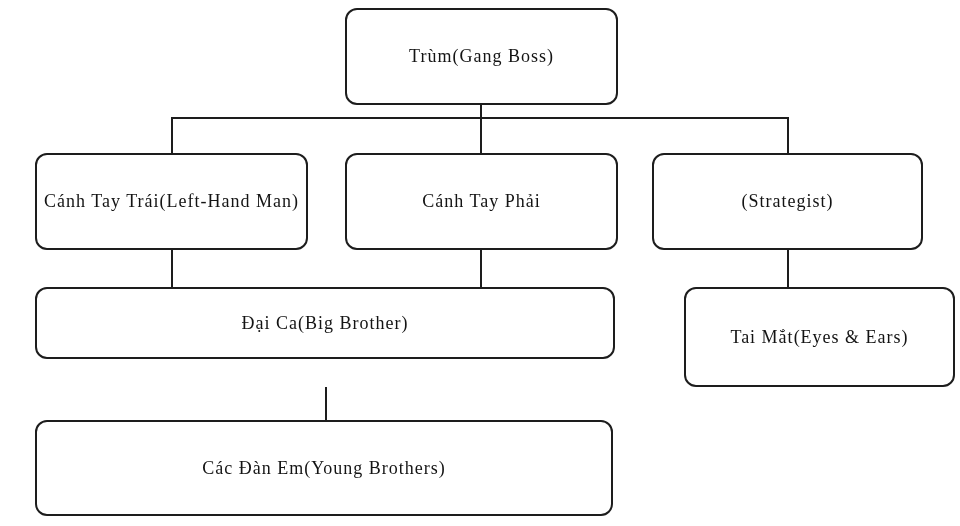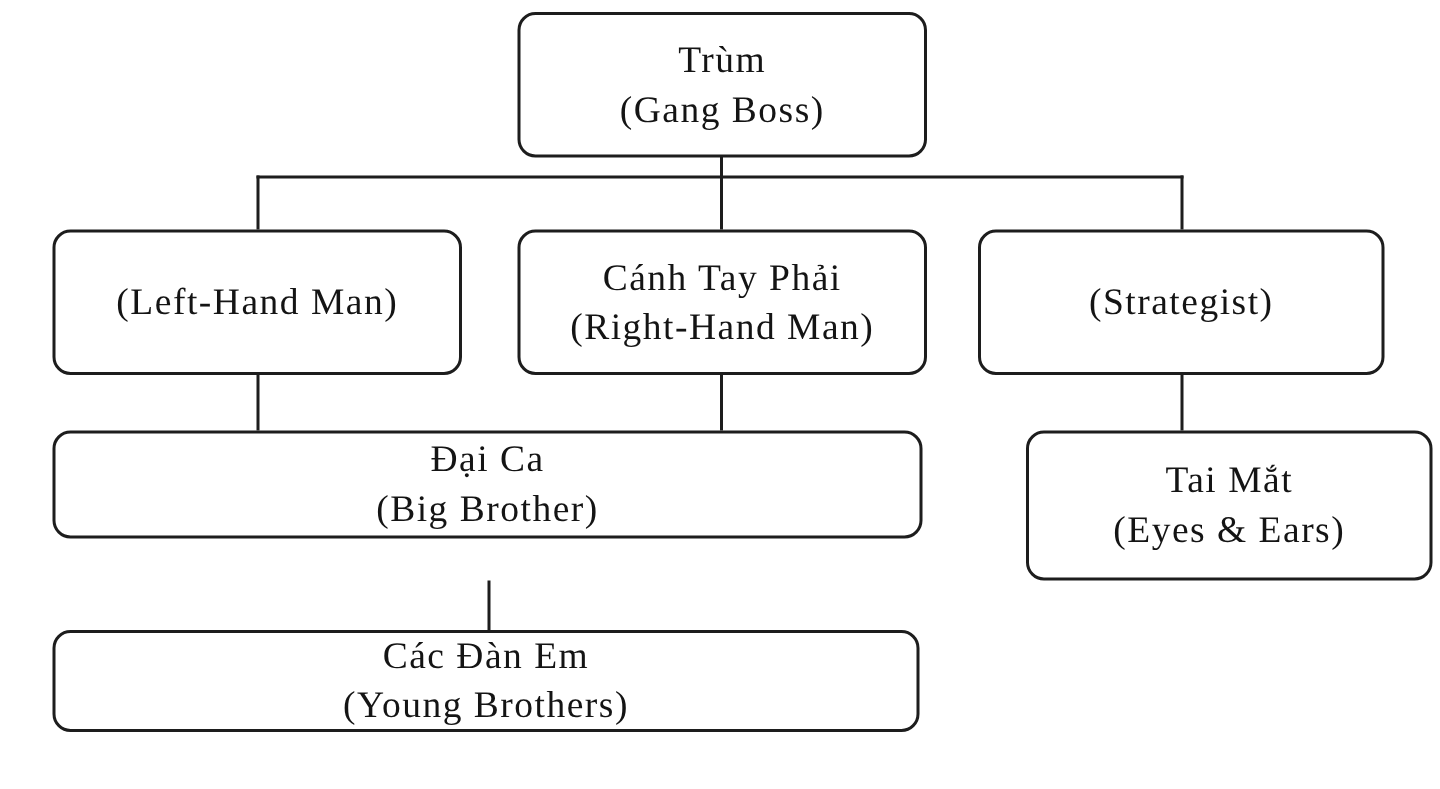--- a/index.html
+++ b/index.html
@@ -14,47 +14,47 @@
     background: #ffffff;
     overflow: hidden;
   }
   .node {
     position: absolute;
     box-sizing: border-box;
     background: #ffffff;
     border: 2px solid #1d1d1d;
     border-radius: 12px;
     display: flex;
-    flex-direction: column;
+    flex-direction: row;
     align-items: center;
     justify-content: center;
     text-align: center;
     font-family: "Liberation Serif", "DejaVu Serif", serif;
-    font-size: 25px;
+    font-size: 18px;
     line-height: 33px;
     letter-spacing: 1px;
     color: #141414;
   }
   .node-title, .node-subtitle {
     display: block;
     white-space: nowrap;
   }
   .conn {
     position: absolute;
     background: #1d1d1d;
   }
 
   
   #n-boss   { left: 345px; top:   8px; width: 273px; height:  97px; }
   #n-left   { left:  35px; top: 153px; width: 273px; height:  97px; }
   #n-right  { left: 345px; top: 153px; width: 273px; height:  97px; }
   #n-strat  { left: 652px; top: 153px; width: 271px; height:  97px; }
   #n-big    { left:  35px; top: 287px; width: 580px; height: 72px; }
   #n-eyes   { left: 684px; top: 287px; width: 271px; height: 100px; }
-  #n-young  { left:  35px; top: 420px; width: 578px; height:  68px; }
+  #n-young  { left:  35px; top: 420px; width: 578px; height:  96px; }
 
   
   #c-boss-v     { left: 480px; top: 103px; width:   2px; height: 50px; }
   #c-tier1-h    { left: 171px; top: 117px; width: 618px; height:  2px; }
   #c-left-v     { left: 171px; top: 117px; width:   2px; height: 36px; }
   #c-strat-v    { left: 787px; top: 117px; width:   2px; height: 36px; }
   #c-left-big   { left: 171px; top: 250px; width:   2px; height: 37px; }
   #c-right-big  { left: 480px; top: 250px; width:   2px; height: 37px; }
   #c-strat-eyes { left: 787px; top: 250px; width:   2px; height: 37px; }
   #c-big-young  { left: 325px; top: 387px; width:   2px; height: 33px; }
@@ -72,26 +72,26 @@
   <div class="conn" id="c-right-big"></div>
   <div class="conn" id="c-strat-eyes"></div>
   <div class="conn" id="c-big-young"></div>
 
   <div class="node" id="n-boss">
     <span class="node-title">Trùm</span>
     <span class="node-subtitle">(Gang Boss)</span>
   </div>
 
   <div class="node" id="n-left">
+    <span class="node-title">Cánh Tay Trái</span>
     <span class="node-subtitle">(Left-Hand Man)</span>
   </div>
 
   <div class="node" id="n-right">
     <span class="node-title">Cánh Tay Phải</span>
-    <span class="node-subtitle">(Right-Hand Man)</span>
   </div>
 
   <div class="node" id="n-strat">
     <span class="node-subtitle">(Strategist)</span>
   </div>
 
   <div class="node" id="n-big">
     <span class="node-title">Đại Ca</span>
     <span class="node-subtitle">(Big Brother)</span>
   </div>

